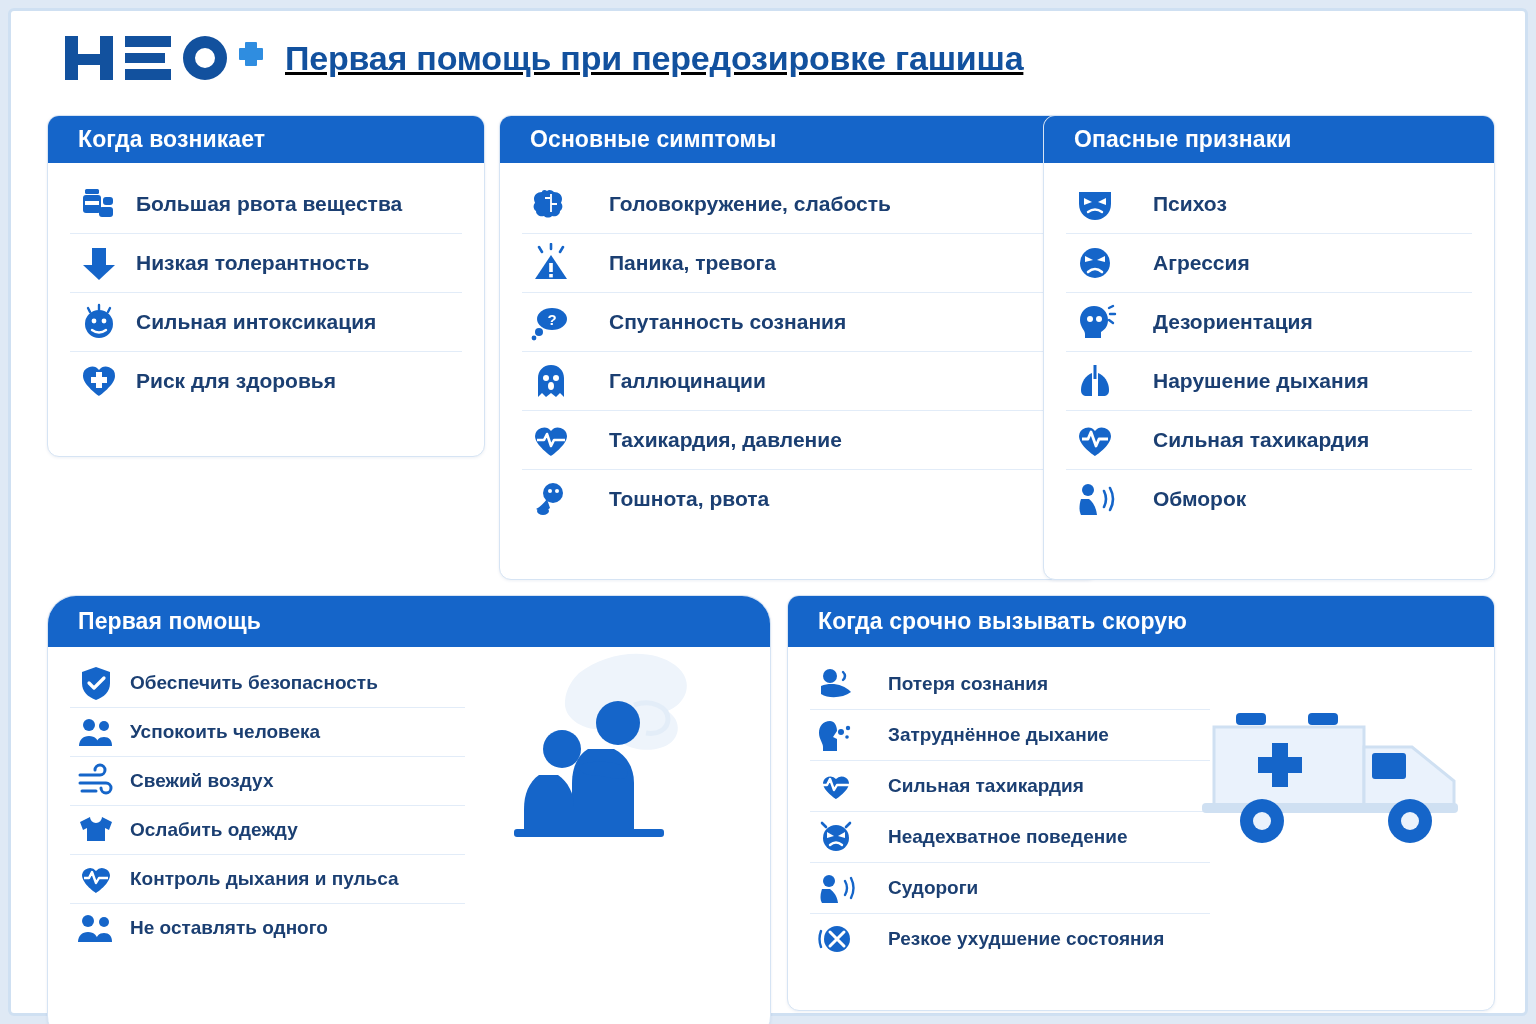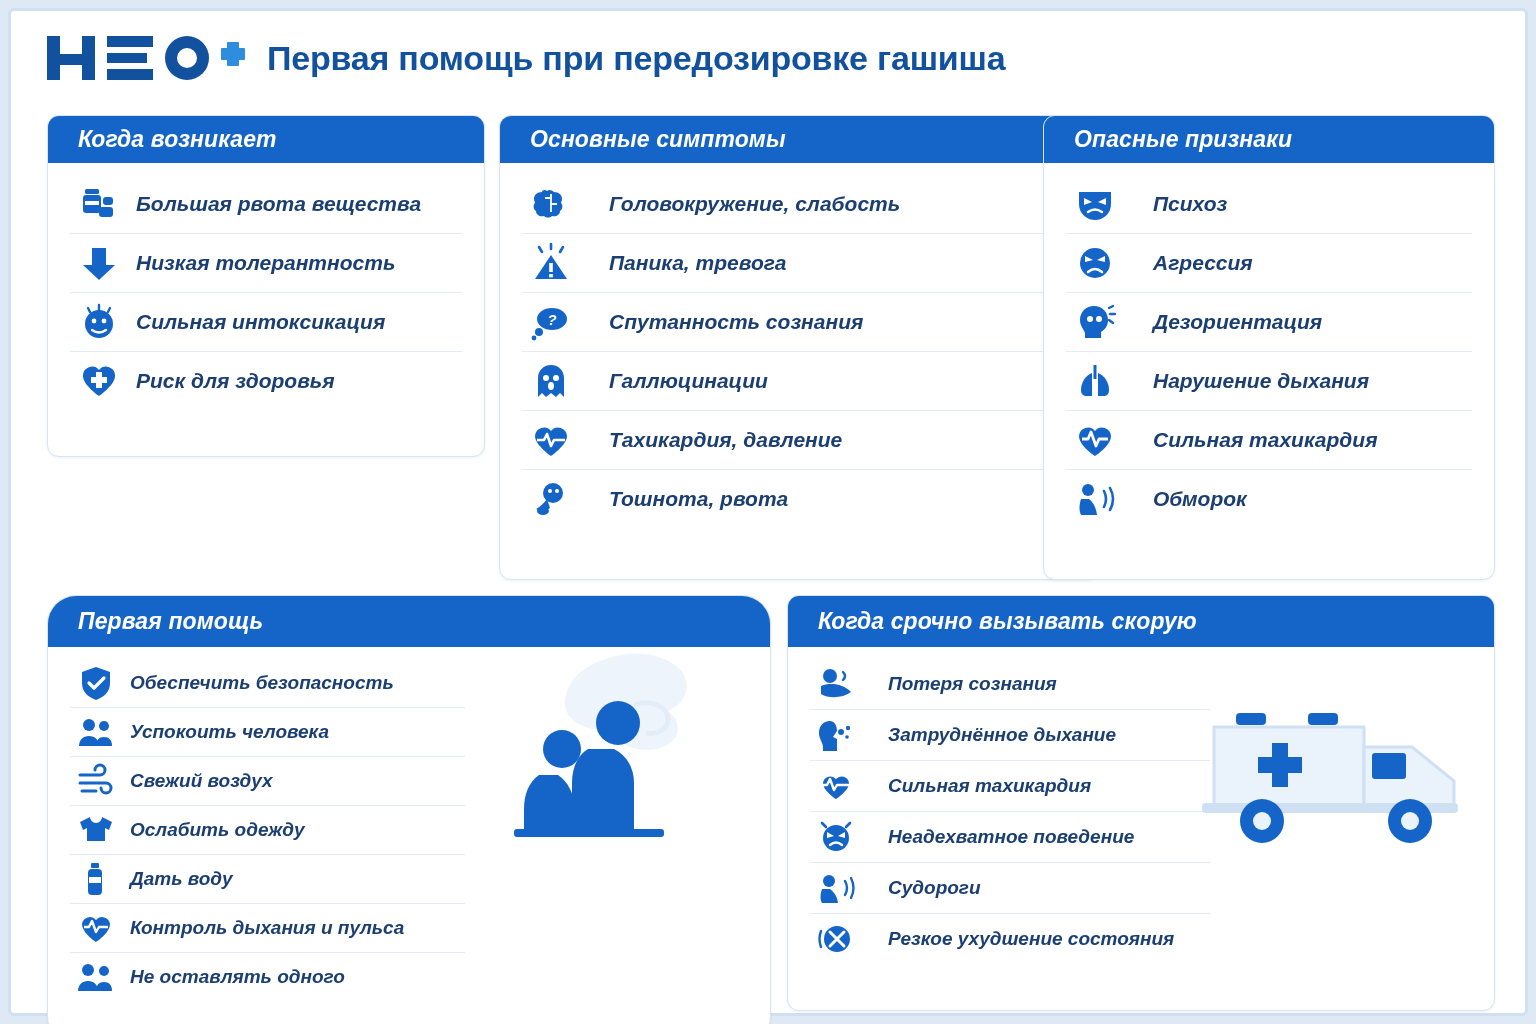--- a/index.html
+++ b/index.html
@@ -16,22 +16,23 @@
     background: #ffffff;
     border: 3px solid #cfe0f2;
     border-radius: 6px;
   }
 
   
   .header {
     display: flex;
     align-items: center;
     gap: 22px;
-    padding: 16px 0 8px 34px;
+    padding: 16px 0 8px 52px;
     height: 86px;
+    text-decoration: underline;
   }
   .logo {
     display: flex;
     align-items: center;
     height: 56px;
   }
   .logo svg { display: block; }
   .title {
     font-size: 34px;
     font-weight: bold;
@@ -41,21 +42,20 @@
   }
 
   
   .card {
     position: absolute;
     background: #ffffff;
     border: 1px solid #d6e4f4;
     border-radius: 12px;
     box-shadow: 0 1px 3px rgba(30,70,130,0.08);
     overflow: hidden;
-    font-style: italic;
   }
   .card-head {
     background: #1565c9;
     color: #ffffff;
     font-size: 23px;
     font-weight: bold;
     padding: 10px 0 10px 30px;
     letter-spacing: 0.1px;
   }
   .card-head.tall { padding-top: 12px; padding-bottom: 12px; }
@@ -387,30 +387,20 @@
 
         <div class="row">
           <span class="ico">
             <svg width="38" height="36" viewBox="0 0 38 36" fill="#1565c9">
               <path d="M13 5 3 10l3 8 4-2v13h18V16l4 2 3-8-10-5a6 6 0 0 1-12 0z"></path>
             </svg>
           </span>
           <span class="lbl">Ослабить одежду</span>
         </div>
 
-        <div class="row">
-          <span class="ico">
-            <svg width="38" height="36" viewBox="0 0 38 36" fill="#1565c9">
-              <rect x="14" y="2" width="8" height="5" rx="1"></rect>
-              <rect x="11" y="8" width="14" height="26" rx="4"></rect>
-              <rect x="12" y="16" width="12" height="6" fill="#fff"></rect>
-            </svg>
-          </span>
-          <span class="lbl">Дать воду</span>
-        </div>
 
         <div class="row">
           <span class="ico">
             <svg width="38" height="36" viewBox="0 0 38 36" fill="#1565c9">
               <path d="M19 32S5 23 5 14a8 8 0 0 1 14-4 8 8 0 0 1 14 4c0 9-14 18-14 18z"></path>
               <path d="M7 17h5l3-6 4 11 3-5h9" stroke="#fff" stroke-width="2.4" fill="none" stroke-linejoin="round"></path>
             </svg>
           </span>
           <span class="lbl">Контроль дыхания и пульса</span>
         </div>

